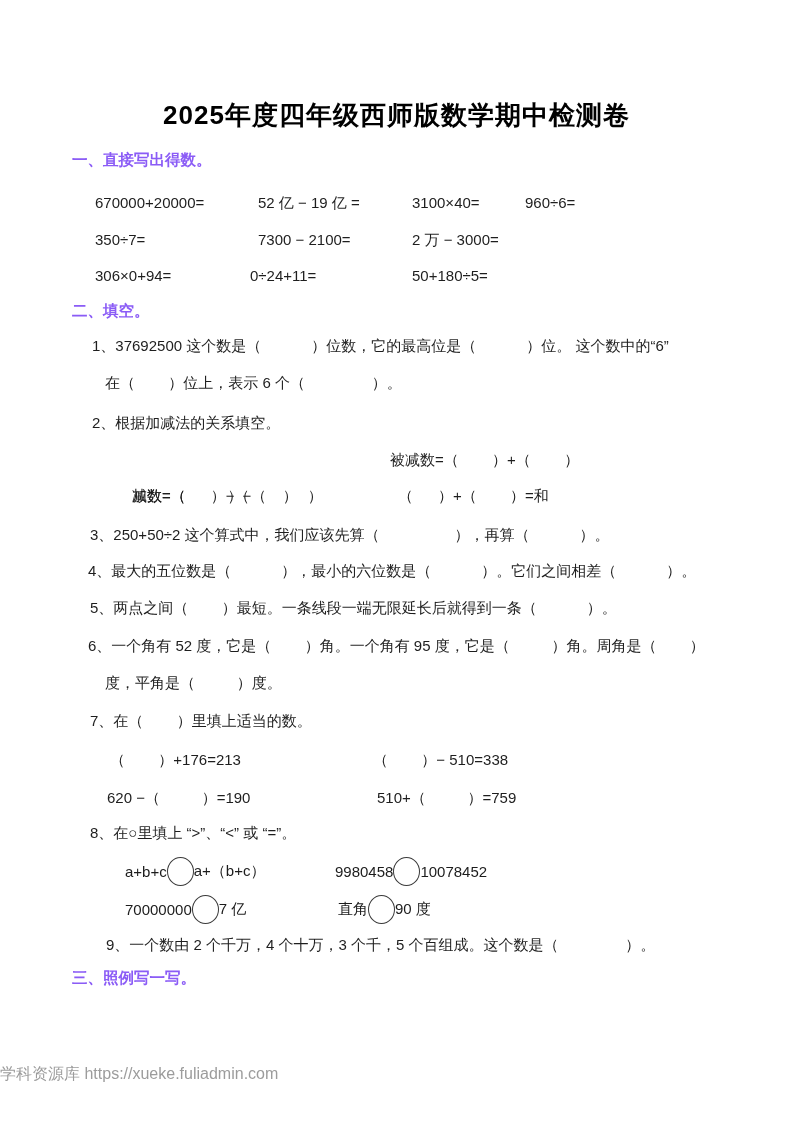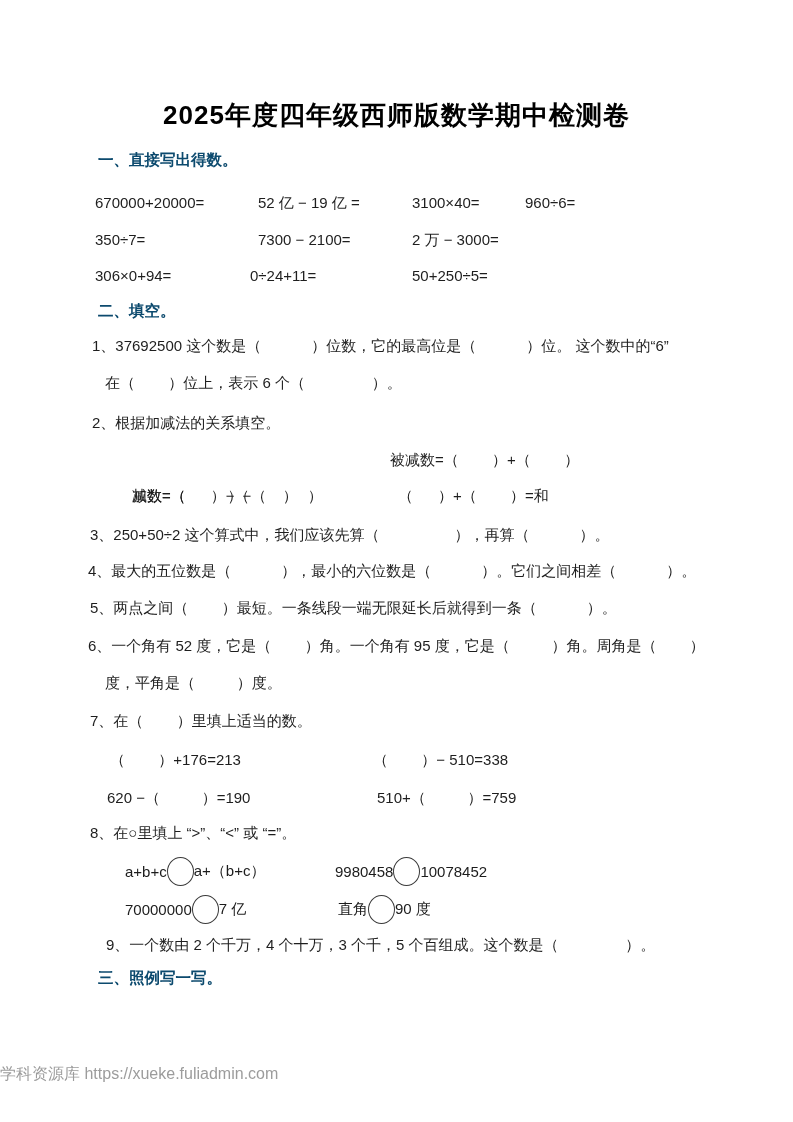--- a/index.html
+++ b/index.html
@@ -31,22 +31,21 @@
     width: 100%;
     text-align: center;
     font-size: 26px;
     font-weight: bold;
     color: #000000;
     letter-spacing: 1px;
   }
   .sec-heading {
     font-weight: bold;
     font-size: 15.5px;
-    color: #0c4a6e;
-    margin-left: 26px;
+    color: #8b5cf6;
   }
   .cmp-group {
     position: absolute;
     display: flex;
     align-items: center;
     font-size: 15px;
     white-space: pre;
   }
   .circle {
     display: inline-block;
@@ -80,21 +79,21 @@
   <div class="line" style="left:258px; top:193px;">52 亿 − 19 亿 =</div>
   <div class="line" style="left:412px; top:193px;">3100×40=</div>
   <div class="line" style="left:525px; top:193px;">960÷6=</div>
 
   <div class="line" style="left:95px;  top:230px;">350÷7=</div>
   <div class="line" style="left:258px; top:230px;">7300 − 2100=</div>
   <div class="line" style="left:412px; top:230px;">2 万 − 3000=</div>
 
   <div class="line" style="left:95px;  top:266px;">306×0+94=</div>
   <div class="line" style="left:250px; top:266px;">0÷24+11=</div>
-  <div class="line" style="left:412px; top:266px;">50+250÷5=</div>
+  <div class="line" style="left:412px; top:266px;">50+180÷5=</div>
 
   <div class="line sec-heading" style="left:72px; top:301px;">二、填空。</div>
 
   <div class="line" style="left:92px;  top:336px;">1、37692500 这个数是（            ）位数，它的最高位是（            ）位。 这个数中的“6”</div>
   <div class="line" style="left:105px; top:373px;">在（        ）位上，表示 6 个（                ）。</div>
 
   <div class="line" style="left:92px;  top:413px;">2、根据加减法的关系填空。</div>
   <div class="line" style="left:132px; top:450px;margin-top:36px;">加数=（      ）−（        ）</div>
   <div class="line" style="left:132px; top:486px;">减数=（          ）−（          ）</div>
   <div class="line" style="left:390px; top:450px;">被减数=（        ）+（        ）</div>

